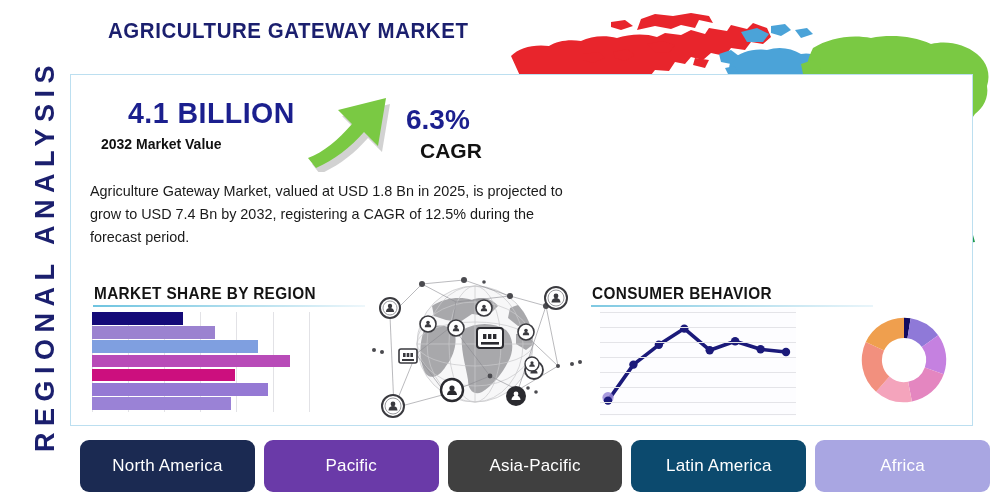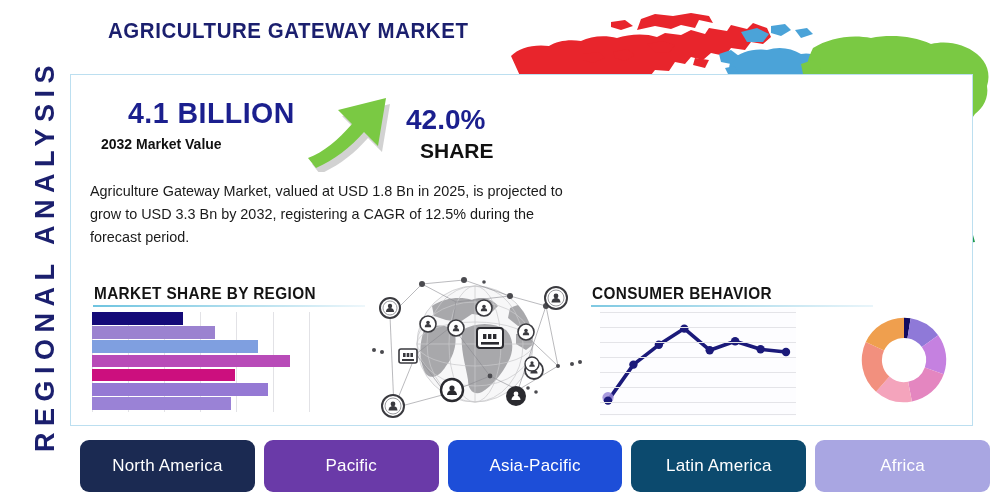--- a/index.html
+++ b/index.html
@@ -84,21 +84,21 @@
   
   .donut{position:absolute;left:856px;top:312px;width:96px;height:96px;}
 
   
   .globe{position:absolute;left:360px;top:268px;width:230px;height:155px;}
 
   
   .worldmap{position:absolute;left:495px;top:8px;width:500px;height:258px;}
 
   
-  .pills{position:absolute;left:80px;top:440px;width:910px;height:52px;display:flex;gap:9px;}
+  .pills{position:absolute;left:80px;top:440px;width:910px;height:52px;display:flex;gap:9px;justify-content:flex-end;}
   .pill{
     flex:1;border-radius:9px;display:flex;align-items:center;justify-content:center;
     color:#ffffff;font-size:17px;letter-spacing:0.2px;
     font-family:"Liberation Sans", sans-serif;
   }
   .pill-thin{font-weight:400;}
 </style>
 </head>
 <body>
 
@@ -207,24 +207,24 @@
     <svg viewBox="0 0 100 84" width="100" height="84" aria-hidden="true">
       <g transform="translate(4,6)">
         <path d="M0 70 C16 64 30 52 44 36 L30 22 L78 10 L70 58 L56 44
                  C42 60 26 72 8 80 Z" fill="#9b9b9b" opacity=".45"></path>
       </g>
       <path d="M0 70 C16 64 30 52 44 36 L30 22 L78 10 L70 58 L56 44
                C42 60 26 72 8 80 Z" fill="#7ac943"></path>
     </svg>
   </div>
 
-  <div class="cagr-value">42.0%</div>
-  <div class="cagr-label">SHARE</div>
-
-  <div class="body-text">Agriculture Gateway Market, valued at USD 1.8 Bn in 2025, is projected to grow to USD 3.3 Bn by 2032, registering a CAGR of 12.5% during the forecast period.</div>
+  <div class="cagr-value">6.3%</div>
+  <div class="cagr-label">CAGR</div>
+
+  <div class="body-text">Agriculture Gateway Market, valued at USD 1.8 Bn in 2025, is projected to grow to USD 7.4 Bn by 2032, registering a CAGR of 12.5% during the forecast period.</div>
 
   <div class="sect-title" style="left:94px;top:284px;">MARKET SHARE BY REGION</div>
   <div class="sect-rule rule-grad-l" style="left:93px;top:305px;width:272px;"></div>
 
   <div class="barchart">
     <div class="bar-grid">
       <i style="left:0px;"></i>
         <i style="left:36px;"></i>
         <i style="left:72px;"></i>
       <i style="left:108px;"></i>
@@ -421,18 +421,18 @@
           <rect x="3" y="-4" width="3.4" height="5" fill="#2a2a2f"></rect>
           <rect x="-9" y="4" width="18" height="2.6" fill="#2a2a2f"></rect>
         </g>
       </g>
     </svg>
   </div>
 
   <div class="pills" id="pills">
       <div class="pill" style="background: rgb(27, 42, 82);">North America</div>
       <div class="pill pill-thin" style="background: rgb(106, 58, 168);">Pacific</div>
-      <div class="pill pill-thin" style="background: #1d4ed8;">Asia-Pacific</div>
+      <div class="pill pill-thin" style="background: #404040;">Asia-Pacific</div>
       <div class="pill pill-thin" style="background: #0c4a6e;">Latin America</div>
       <div class="pill pill-thin" style="background: rgb(169, 166, 226);">Africa</div>
     </div>
 
 </div>
 
 </body></html>

